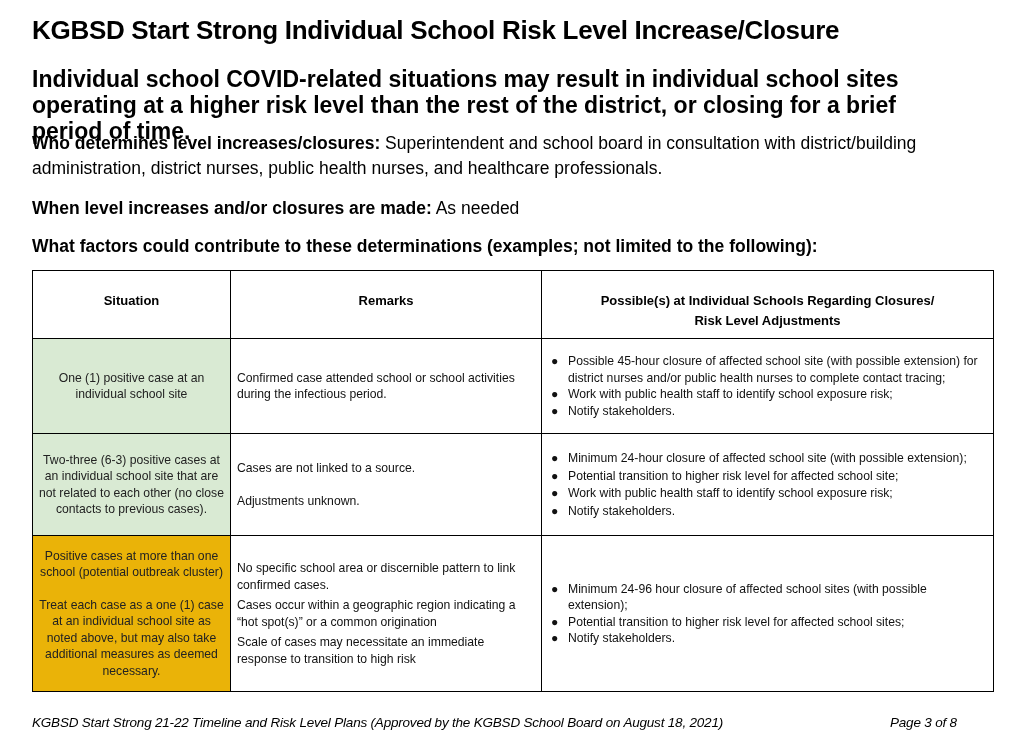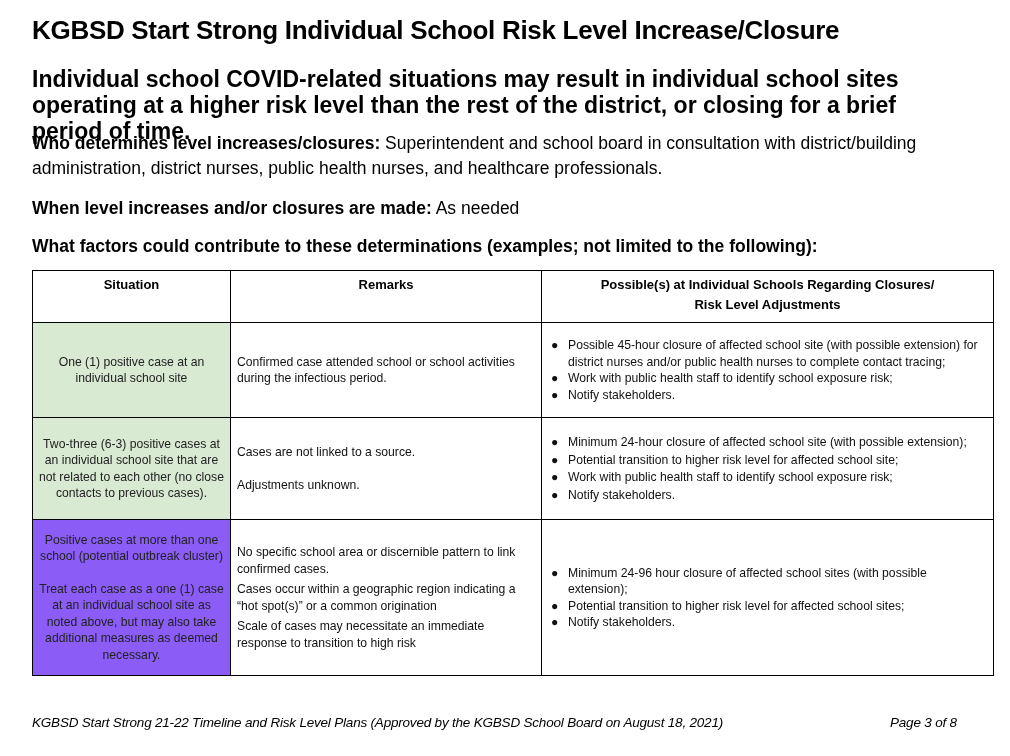--- a/index.html
+++ b/index.html
@@ -60,21 +60,21 @@
       border: 1.5px solid #000;
       vertical-align: middle;
       padding: 0 6px;
     }
     table.factors th {
       font-weight: bold;
       font-size: 13px;
       line-height: 20px;
       text-align: center;
       vertical-align: top;
-      padding-top: 4px;
+      padding-top: 20px;
       height: 47px;
     }
     .col-sit { width: 185px; }
     .col-rem { width: 298px; }
     td.sit {
       background: #d9ead3;
       text-align: center;
       color: #222;
     }
     td.rem { color: #111; }
@@ -170,21 +170,21 @@
         <ul class="bullets spaced">
           <li><span class="dot">●</span><span>Minimum 24-hour closure of affected school site (with possible extension);</span></li>
           <li><span class="dot">●</span><span>Potential transition to higher risk level for affected school site;</span></li>
           <li><span class="dot">●</span><span>Work with public health staff to identify school exposure risk;</span></li>
           <li><span class="dot">●</span><span>Notify stakeholders.</span></li>
         </ul>
       </td>
     </tr>
 
     <tr class="r3">
-      <td class="sit" style="background: #8b5cf6;">
+      <td class="sit" style="background: #eab308;">
         <p>Positive cases at more than one school (potential outbreak cluster)</p>
         <p>Treat each case as a one (1) case at an individual school site as noted above, but may also take additional measures as deemed necessary.</p>
       </td>
       <td class="rem">
         <p>No specific school area or discernible pattern to link confirmed cases.</p>
         <p>Cases occur within a geographic region indicating a “hot spot(s)” or a common origination</p>
         <p>Scale of cases may necessitate an immediate response to transition to high risk</p>
       </td>
       <td class="resp">
         <ul class="bullets">

